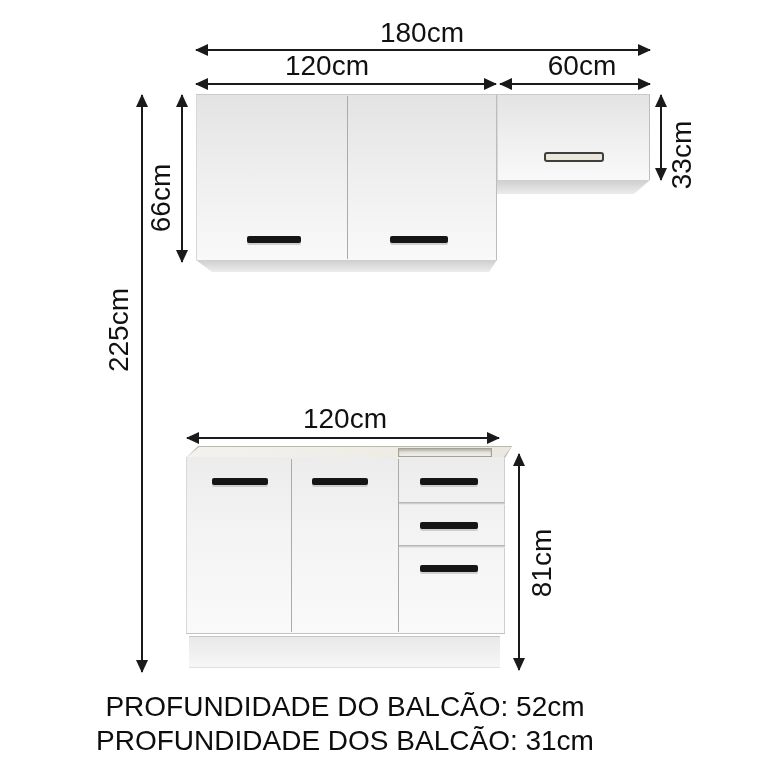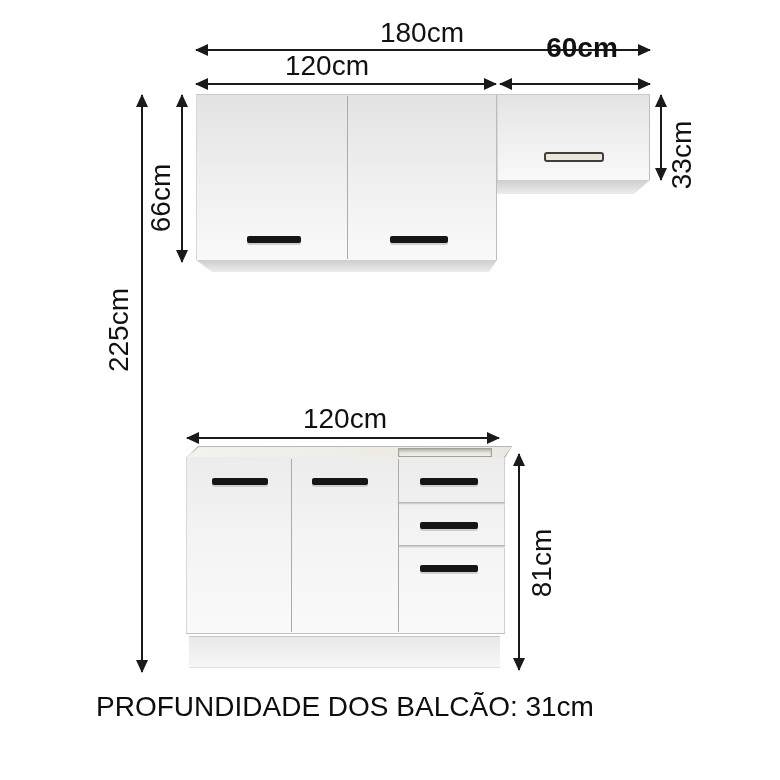--- a/index.html
+++ b/index.html
@@ -57,21 +57,21 @@
   <div class="dim-h" style="left:196px;top:83px;width:300px;">
     <div class="ah ah-l"></div>
     <div class="ah ah-r"></div>
   </div>
   <div class="dim-label" style="left:327px;top:66px;">120cm</div>
 
   <div class="dim-h" style="left:500px;top:83px;width:150px;">
     <div class="ah ah-l"></div>
     <div class="ah ah-r"></div>
   </div>
-  <div class="dim-label" style="left:582px;top:48px;font-weight:bold;">60cm</div>
+  <div class="dim-label" style="left:582px;top:66px;">60cm</div>
 
   <div class="dim-v" style="left:141px;top:95px;height:577px;">
     <div class="ah ah-t"></div>
     <div class="ah ah-b"></div>
   </div>
   <div class="dim-label rot" style="left:119px;top:330px;">225cm</div>
 
   <div class="dim-v" style="left:181px;top:95px;height:167px;">
     <div class="ah ah-t"></div>
     <div class="ah ah-b"></div>
@@ -126,16 +126,17 @@
       <div class="drawer-sep" style="left:213px;top:88px;width:106px;"></div>
       <div class="bar-handle" style="left:234px;top:21px;width:58px;"></div>
       <div class="bar-handle" style="left:234px;top:65px;width:58px;"></div>
       <div class="bar-handle" style="left:234px;top:108px;width:58px;"></div>
     </div>
 
     <div class="plinth" style="left:3px;top:190px;width:311px;height:32px;"></div>
   </div>
 
   <div class="notes">
+    <div>PROFUNDIDADE DO BALCÃO: 52cm</div>
     <div>PROFUNDIDADE DOS BALCÃO: 31cm</div>
   </div>
 
 </div>
 
 </body></html>

